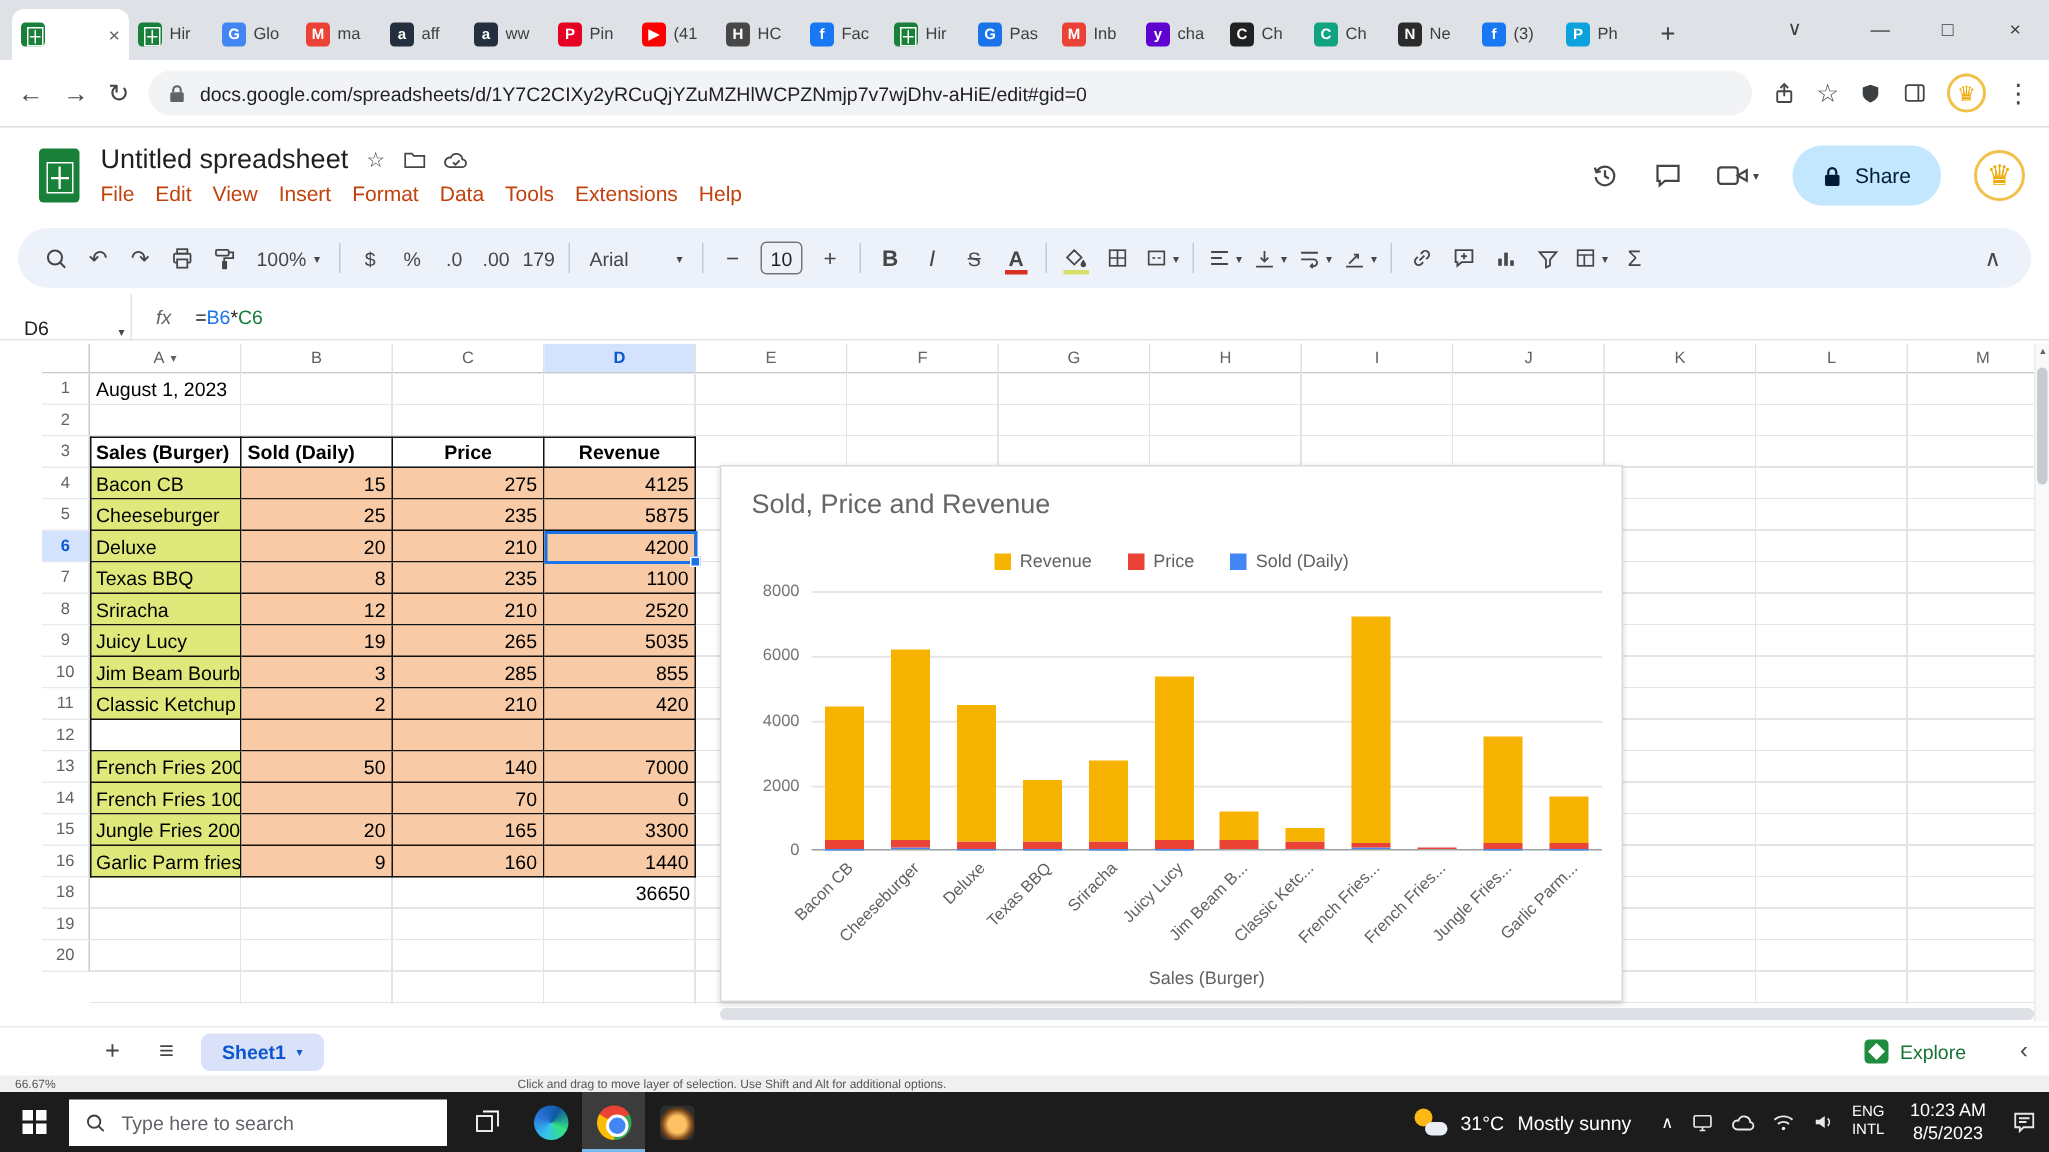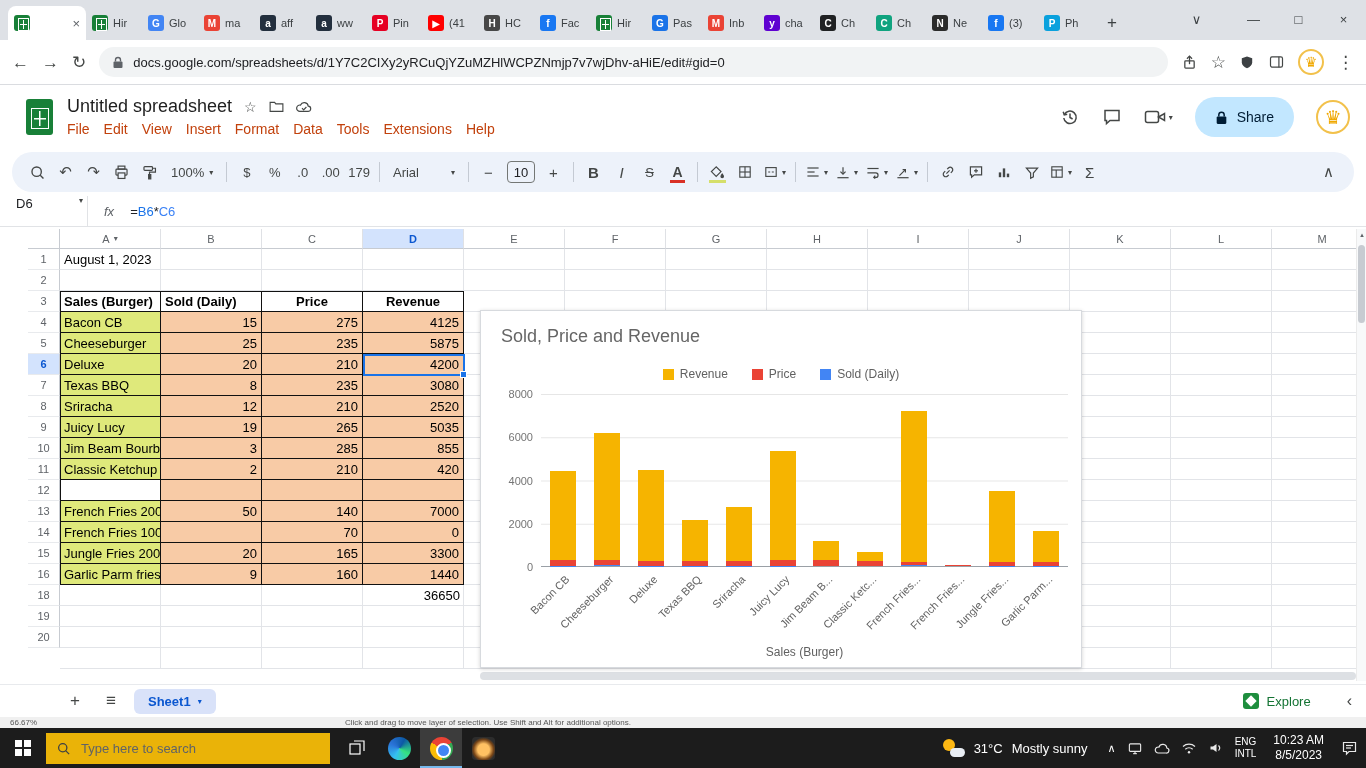--- a/index.html
+++ b/index.html
@@ -80,24 +80,24 @@
   .colorA{font-weight:700;position:relative;font-size:14px}
   .colorA::after{content:"";position:absolute;left:6px;right:6px;bottom:3px;height:3px;background:#d93025}
   .fillbtn{position:relative}
   .fillbtn::after{content:"";position:absolute;left:5px;right:5px;bottom:3px;height:3px;background:#d5df6a}
   .tb-spacer{flex:1}
 
   
   .fbar{position:absolute;top:196px;left:0;right:0;height:31px;background:#fff;
     border-bottom:1px solid #e1e3e6;display:flex;align-items:center}
   .namebox{width:88px;padding:0 4px 0 16px;display:flex;justify-content:space-between;
-    align-items:flex-start;font-size:13px;height:100%;border-right:1px solid #e1e3e6}
+    align-items:flex-end;font-size:13px;height:100%;border-right:1px solid #e1e3e6}
   .fx{font-style:italic;color:#5f6368;font-size:13px;margin:0 16px}
   .formula{font-size:13px}
-  .fref1{color:#1a73e8}.fref2{color:#3b82f6}
+  .fref1{color:#1a73e8}.fref2{color:#15803d}
 
   
   .grid{position:absolute;top:229px;left:28px;width:1328px;height:452px;background:#fff;overflow:hidden}
   .colheads{display:flex;height:20px}
   .corner{width:32px;background:#fff;border-right:1px solid #c7cbd1;border-bottom:1px solid #c7cbd1;flex:0 0 auto}
   .colhs{display:flex;flex:1;overflow:hidden}
   .colh{width:101px;flex:0 0 auto;border-right:1px solid #dfe1e5;border-bottom:1px solid #c7cbd1;
     display:flex;align-items:center;justify-content:center;font-size:11px;color:#5f6368;background:#fff}
   .colh.hl{background:#d3e3fd;color:#0b57d0;font-weight:700}
   .colcaret{display:none;font-size:8px;margin-left:4px;font-style:normal}
@@ -165,21 +165,21 @@
     font-size:8px;color:#555;line-height:11px;overflow:hidden}
   .ss-zoom{position:absolute;left:10px}
   .ss-hint{position:absolute;left:345px}
 
   
   .taskbar{position:absolute;left:0;right:0;top:728px;height:40px;background:#1c1c1c;
     display:flex;align-items:center;color:#fff}
   .tb-start{width:46px;height:40px;display:flex;align-items:center;justify-content:center}
   .winlogo{display:grid;grid-template-columns:7px 7px;grid-gap:1.5px}
   .winlogo i{background:#fdfdfd;width:7px;height:7px;display:block}
-  .tb-search{width:284px;height:31px;background:#eab308;display:flex;gap:8px;padding:0 10px;margin-right:6px}
+  .tb-search{width:252px;height:31px;background:#ffffff;display:flex;gap:8px;padding:0 10px;margin-right:6px}
   .tb-search input{border:0;outline:0;flex:1;font-size:13px;color:#333;background:transparent;
     font-family:"Liberation Sans","DejaVu Sans",sans-serif}
   .tb-search input::placeholder{color:#5f6368}
   .tb-app{width:42px;height:40px;display:flex;align-items:center;justify-content:center}
   .tb-app.active{background:rgba(255,255,255,.14);box-shadow:inset 0 -2px 0 #76b9ed}
   .edge{width:23px;height:23px;border-radius:50%;background:conic-gradient(from 210deg,#35c1f1,#2a73d8,#0c59a4,#35e27f,#35c1f1)}
   .chrome{width:23px;height:23px;border-radius:50%;position:relative;
     background:conic-gradient(from -60deg,#ea4335 0 120deg,#34a853 120deg 240deg,#fbbc05 240deg 360deg)}
   .chrome::after{content:"";position:absolute;left:50%;top:50%;width:11px;height:11px;margin:-5.5px 0 0 -5.5px;
     border-radius:50%;background:#4285f4;border:2px solid #fff}
@@ -682,21 +682,21 @@
         <div class="cell ca green bd">Deluxe</div>
         <div class="cell cb fillp bd">20</div>
         <div class="cell cc fillp bd">210</div>
         <div class="cell cd fillp bd">4200</div>
       </div>
         <div class="row">
         <div class="rn">7</div>
         <div class="cell ca green bd">Texas BBQ</div>
         <div class="cell cb fillp bd">8</div>
         <div class="cell cc fillp bd">235</div>
-        <div class="cell cd fillp bd">3080</div>
+        <div class="cell cd fillp bd">1100</div>
       </div>
         <div class="row">
         <div class="rn">8</div>
         <div class="cell ca green bd">Sriracha</div>
         <div class="cell cb fillp bd">12</div>
         <div class="cell cc fillp bd">210</div>
         <div class="cell cd fillp bd">2520</div>
       </div>
         <div class="row">
         <div class="rn">9</div>

